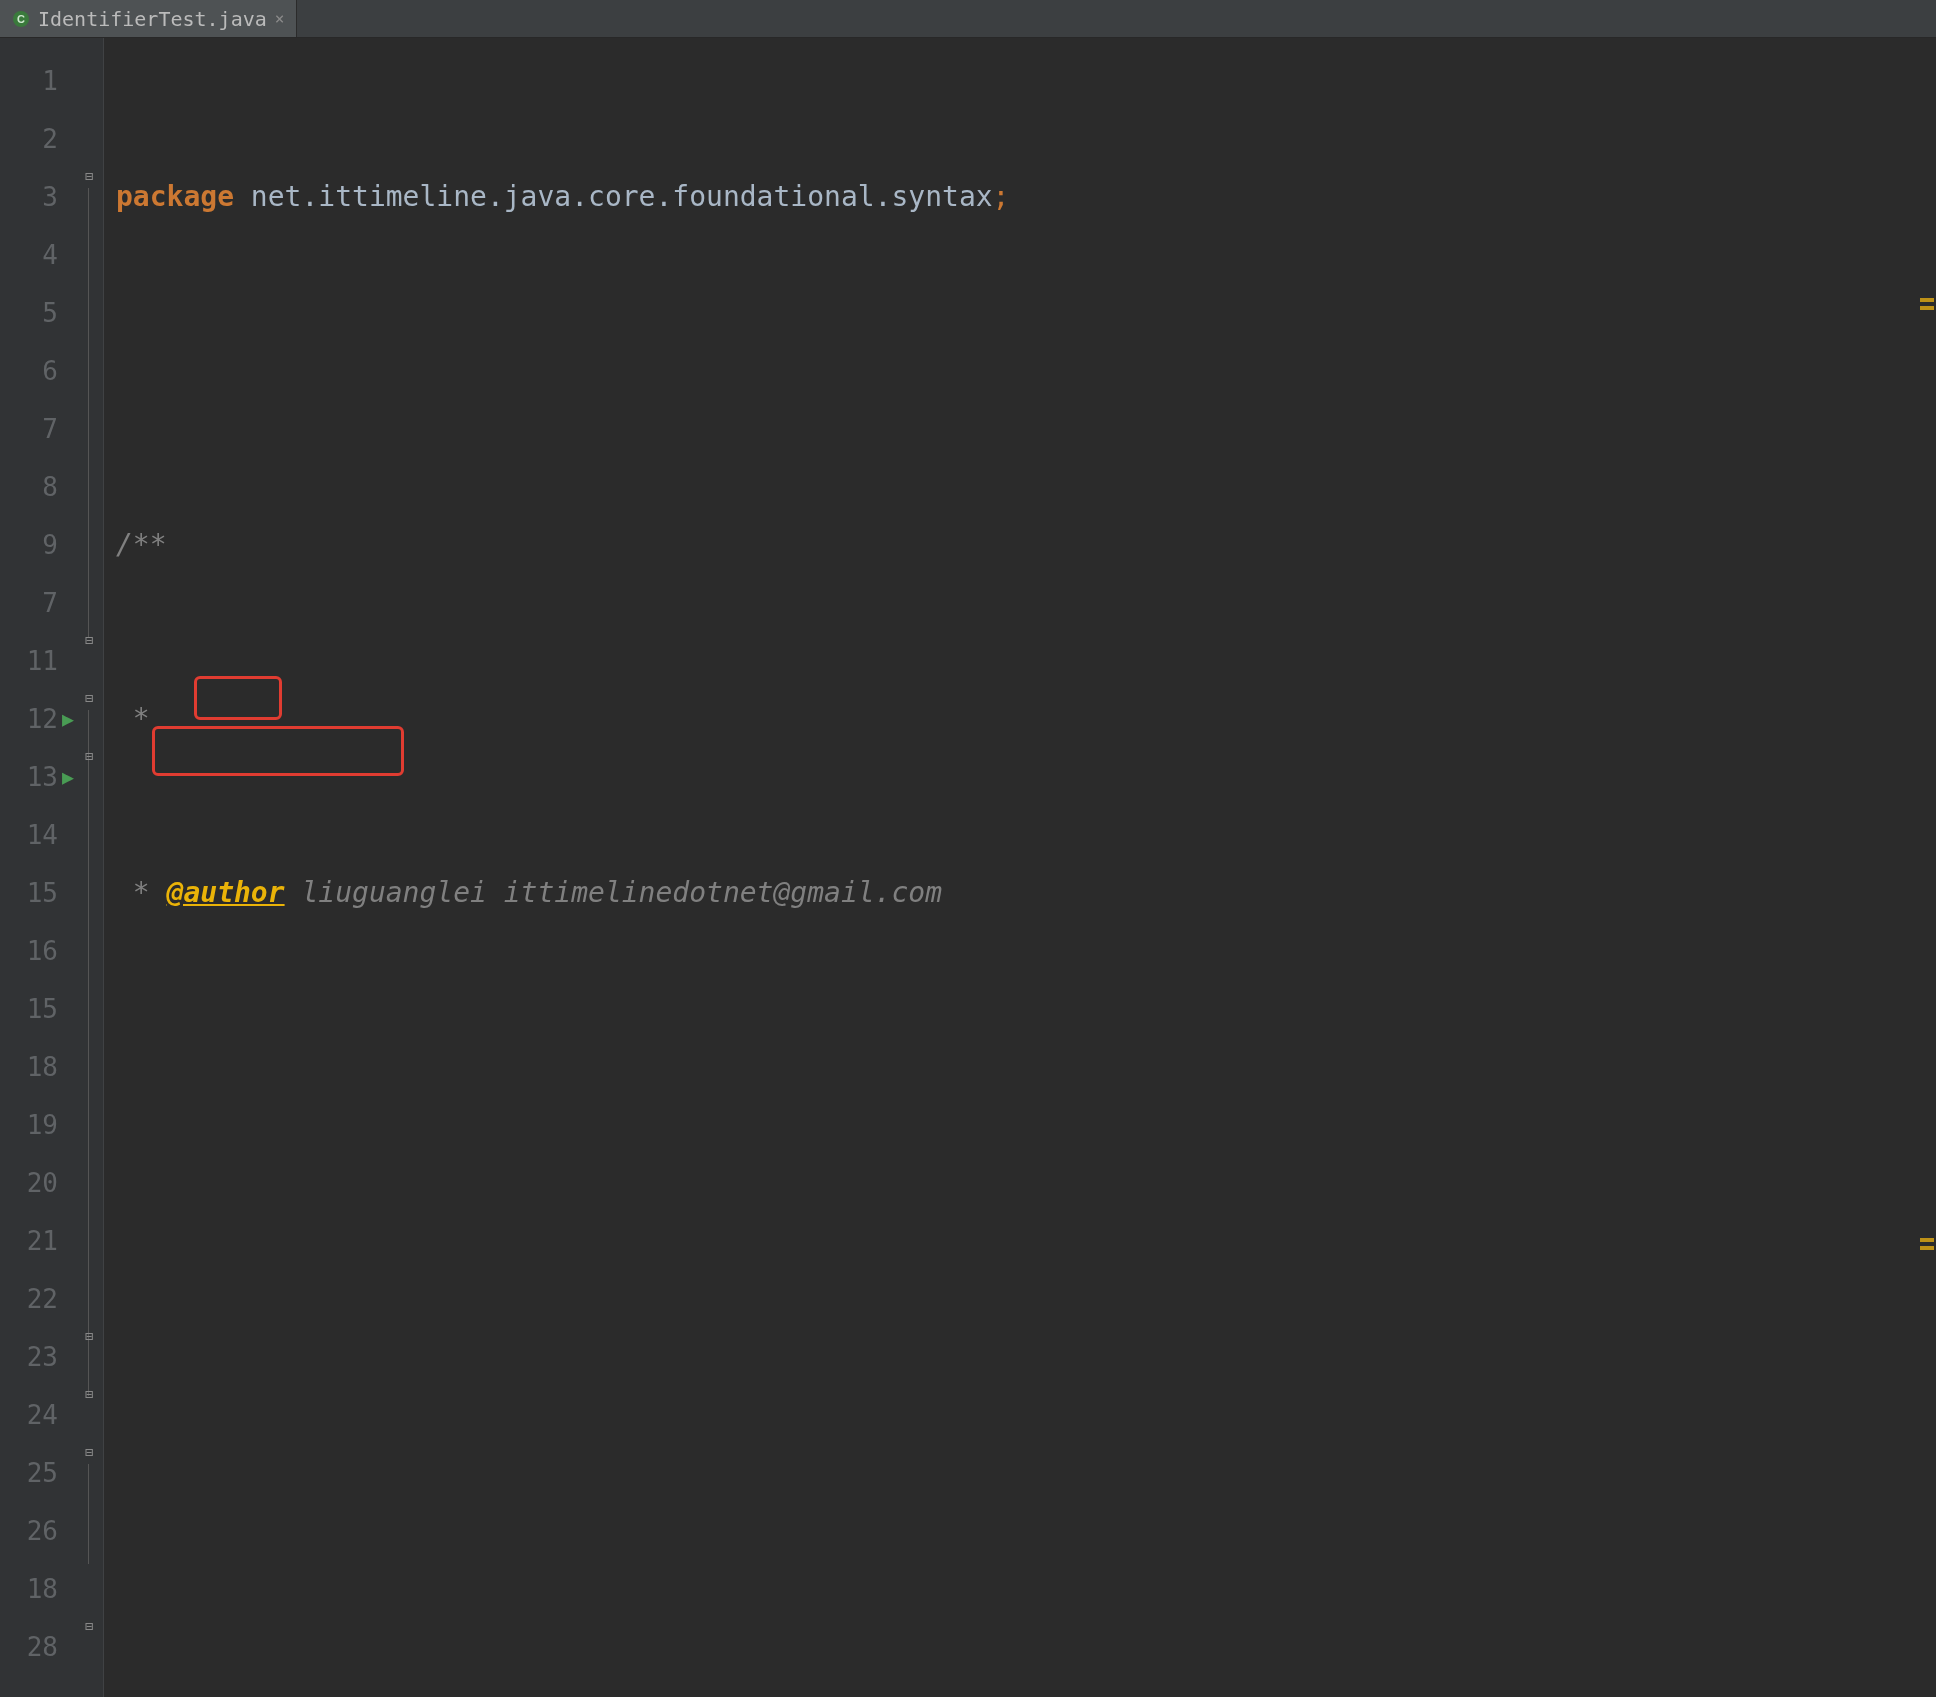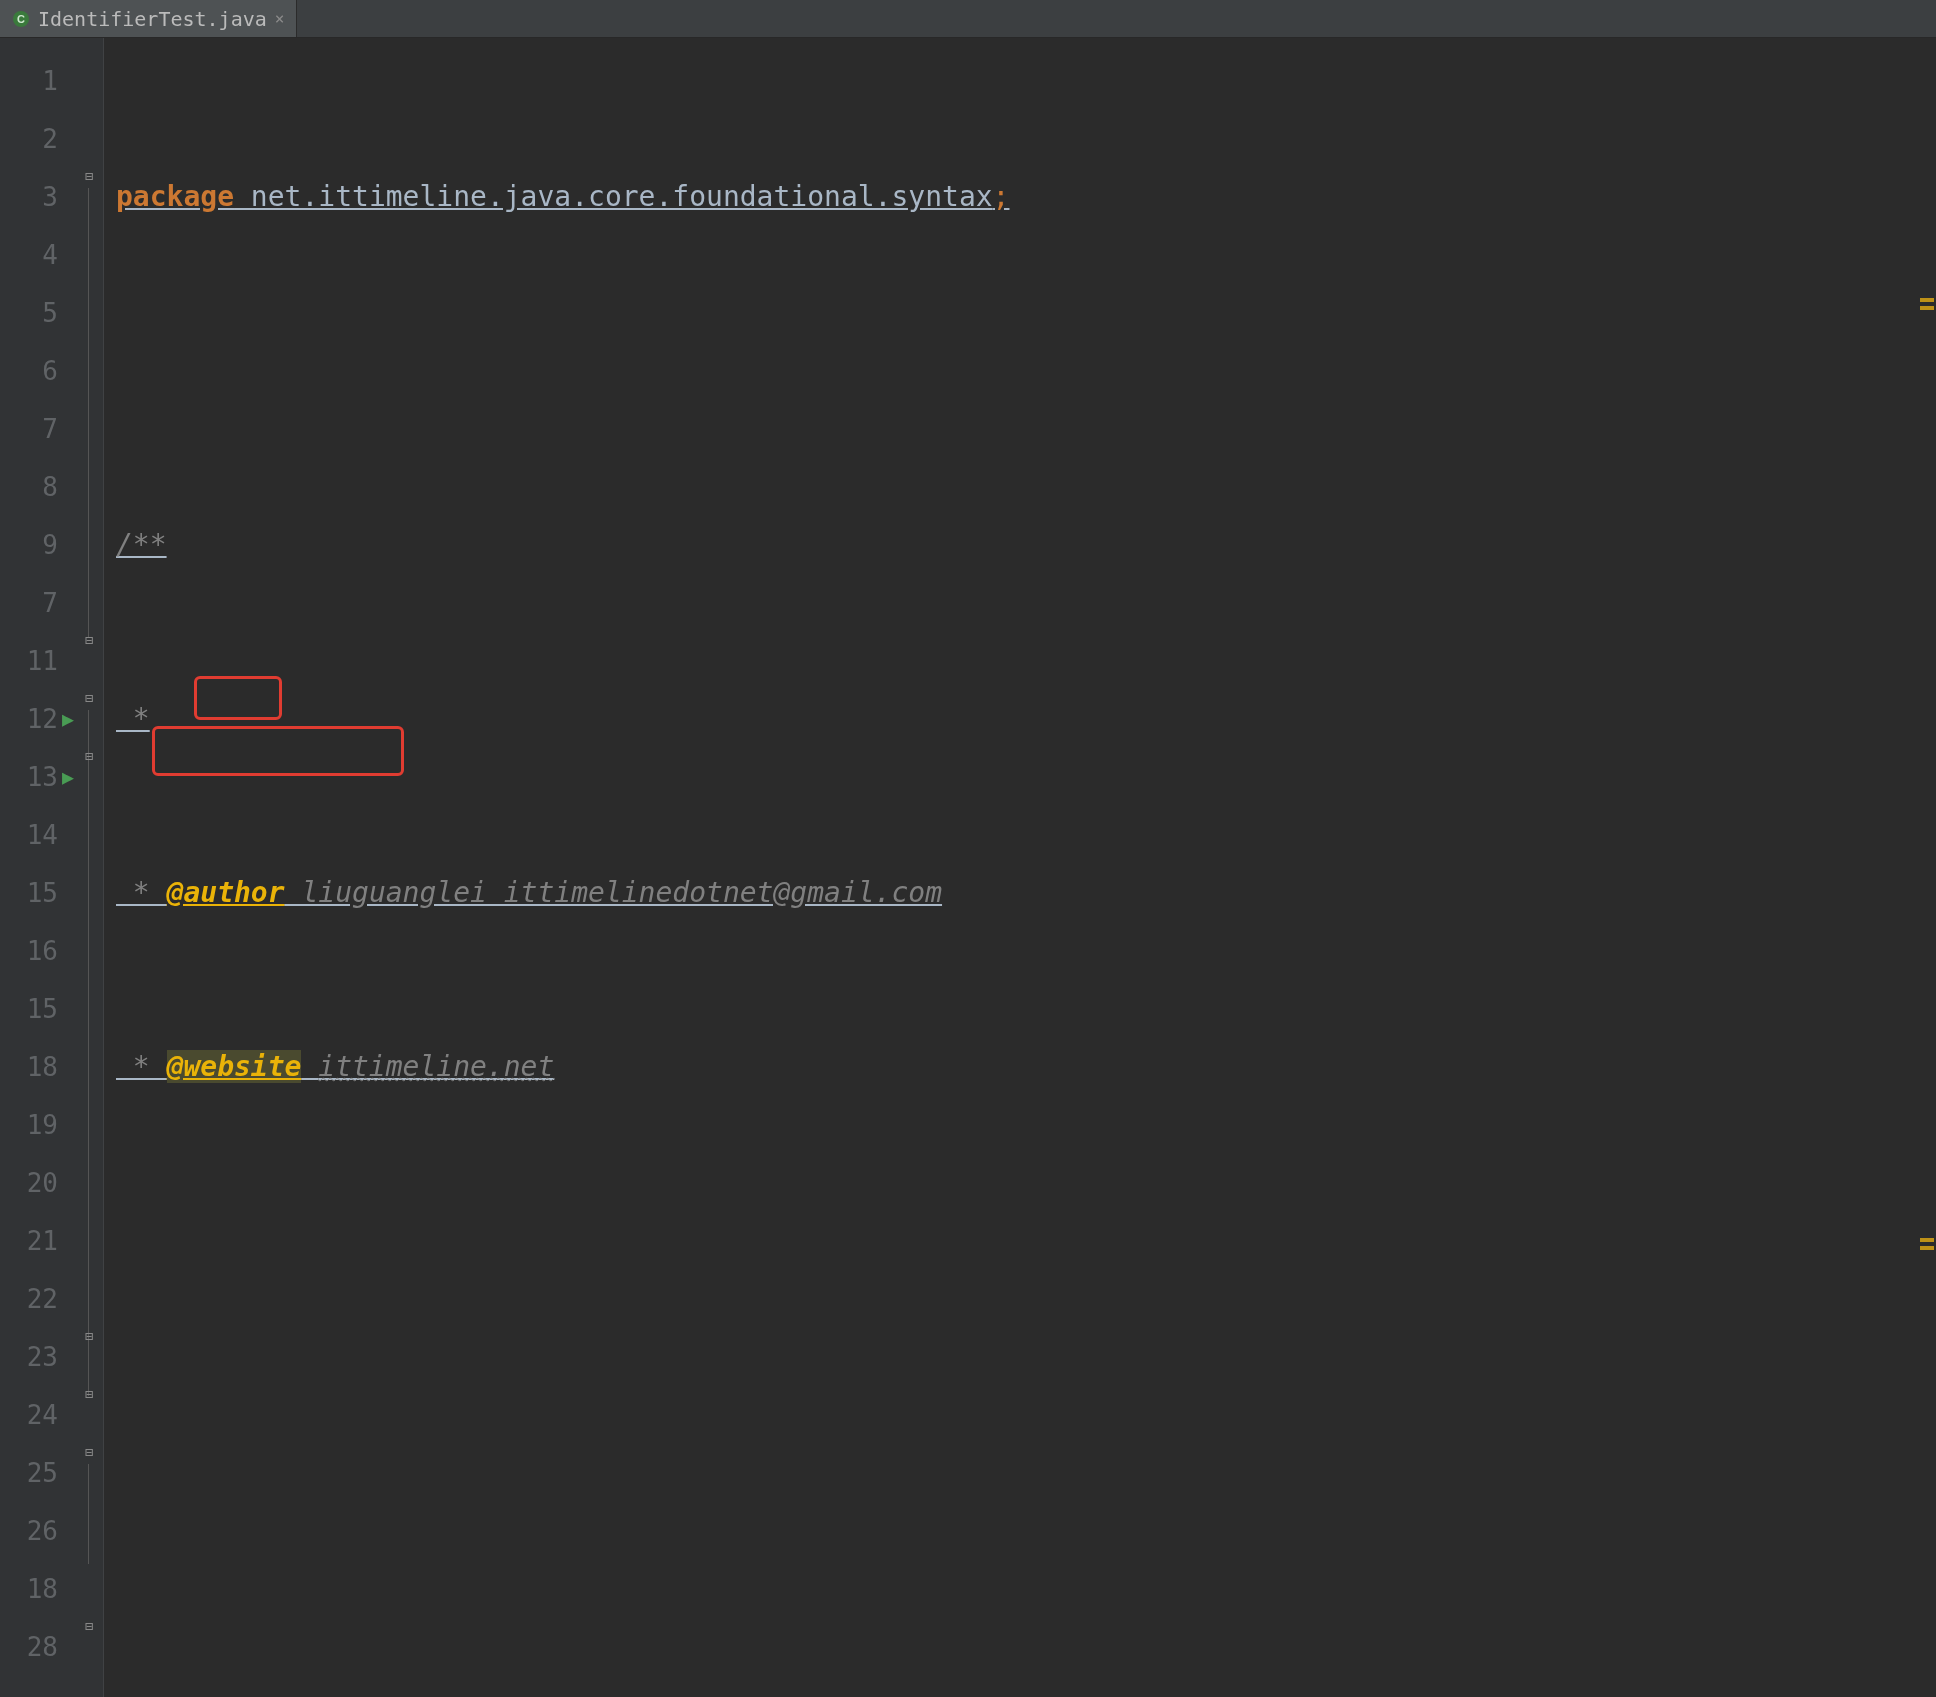--- a/index.html
+++ b/index.html
@@ -80,21 +80,21 @@
   line-height: 12px;
   text-align: center;
 }
 .code {
   padding: 14px 0 14px 12px;
   line-height: 58px;
   white-space: pre;
   position: relative;
   flex: 1;
 }
-.code-line { height: 58px; position: relative; text-decoration: underline; }
+.code-line { height: 58px; position: relative; }
 .kw-bold { color: #cc7832; font-weight: bold; }
 .comment { color: #808080; font-style: italic; }
 .doctag { color: #eab308; font-style: italic; font-weight: bold; text-decoration: underline; }
 .doctag-hl { background: #4a4a2f; }
 .semi { color: #cc7832; }
 .highlight-box {
   position: absolute;
   border: 3px solid #e03c31;
   border-radius: 6px;
   pointer-events: none;
@@ -173,21 +173,20 @@
     <div class="fold-line" style="top:1426px;height:100px;"></div>
     <div class="fold-mark" style="top:1582px;">⊟</div>
   </div>
 
   <div class="code">
     <div class="code-line"><span class="kw-bold">package</span><span> net.ittimeline.java.core.foundational.syntax</span><span class="semi">;</span></div>
     <div class="code-line"></div>
     <div class="code-line"><span class="comment">/**</span></div>
     <div class="code-line"><span class="comment"> *</span></div>
     <div class="code-line"><span class="comment"> * </span><span class="doctag">@author</span><span class="comment"> liuguanglei ittimelinedotnet@gmail.com</span></div>
-    <div class="code-line"><span class="comment"> * </span><span class="doctag doctag-hl">@website</span><span class="comment"> </span><span class="comment wavy">ittimeline.net</span></div>
     
     
     
     
     
     
     
     
     
     

